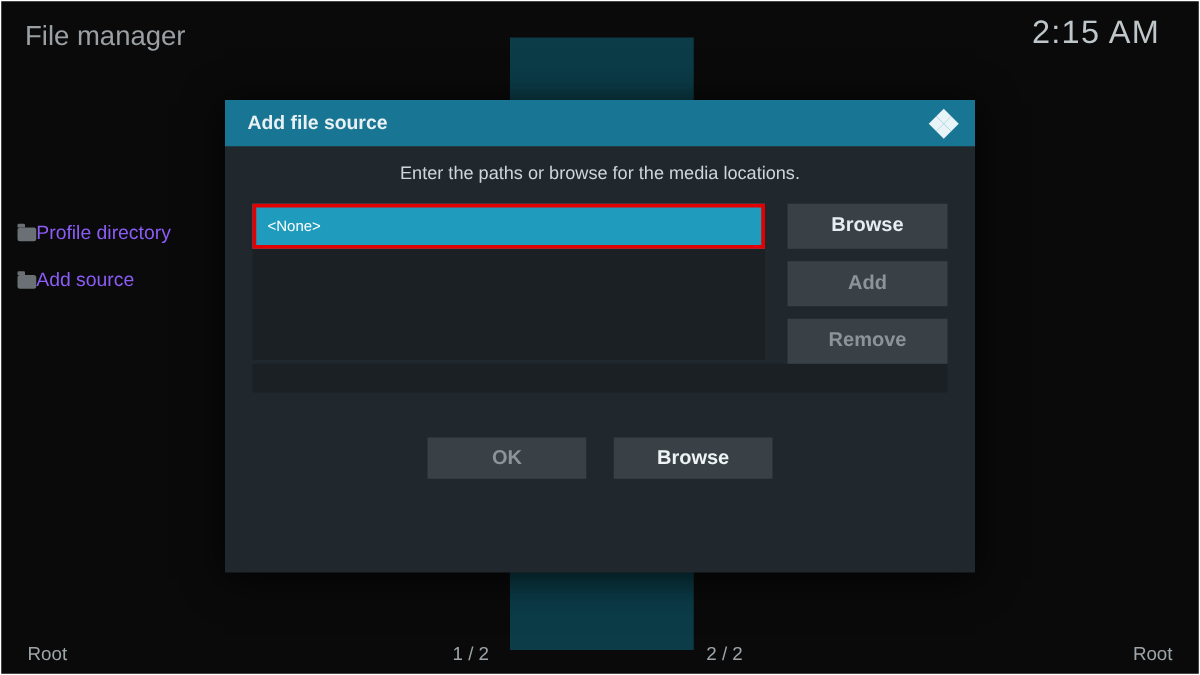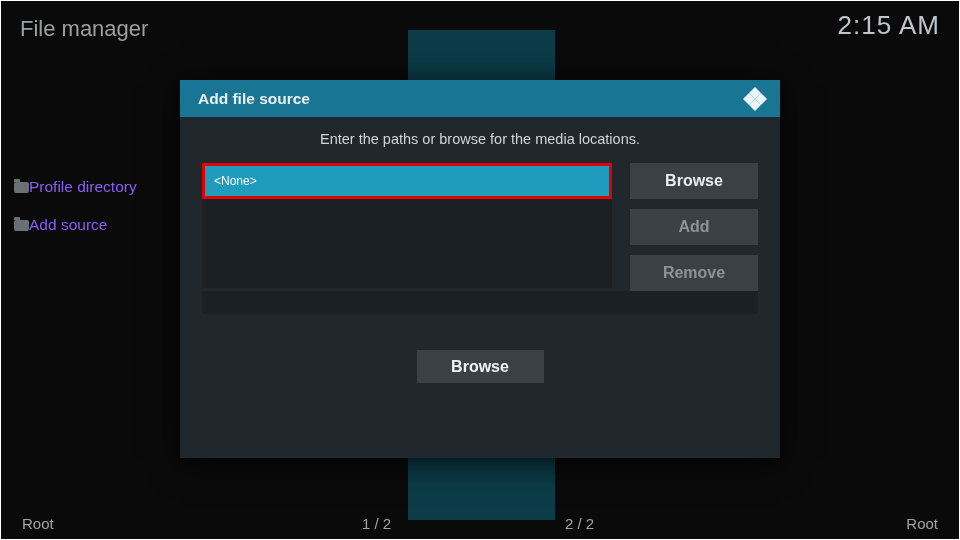--- a/index.html
+++ b/index.html
@@ -7,21 +7,21 @@
   body {
     background: #0a0a0a;
     font-family: "Segoe UI", "Helvetica Neue", Arial, sans-serif;
     color: #c7cdd1;
     position: relative;
   }
   .white-frame { position:absolute; inset:0; border:1px solid #fff; pointer-events:none; z-index:50; }
 
   
   .hdr { position:absolute; left:20px; top:16px; font-size:22px; color:#9aa0a3; font-weight:400;text-align:right; }
-  .clock { position:absolute; right:20px; top:10px; font-size:26px; color:#bfc6ca; letter-spacing:1px; font-weight:300; }
+  .clock { position:absolute; right:32px; top:10px; font-size:26px; color:#bfc6ca; letter-spacing:1px; font-weight:300; }
 
   
   .bg-strip { position:absolute; left:408px; top:30px; width:147px; height:490px; background:#0c6d85; opacity:.5; }
 
   
   .side { position:absolute; left:12px; top:168px; width:200px; }
   .side-item { display:flex; align-items:center; color:#8b5cf6; font-size:15.5px; padding:10px 0 10px 2px; }
   .folder-icon { width:15px; height:11px; background:#6a7073; border-radius:2px; position:relative; flex:0 0 auto; }
   .folder-icon::before { content:""; position:absolute; top:-3px; left:0; width:6px; height:3px; background:#6a7073; border-radius:1px 1px 0 0; }
 
@@ -104,20 +104,21 @@
         <div class="path-input">&lt;None&gt;</div>
       </div>
       <div class="btn-col">
         <div class="btn">Browse</div>
         <div class="btn dim">Add</div>
         <div class="btn dim">Remove</div>
       </div>
     </div>
     <input class="name-input" value="" style="">
     <div class="dlg-actions">
+      <div class="btn ok">OK</div>
       <div class="btn cancel">Browse</div>
     </div>
   </div>
 </div>
 
 <div class="footer">
   <span class="f-left">Root</span>
   <span class="f-mid1">1 / 2</span>
   <span class="f-mid2">2 / 2</span>
   <span class="f-right">Root</span>

